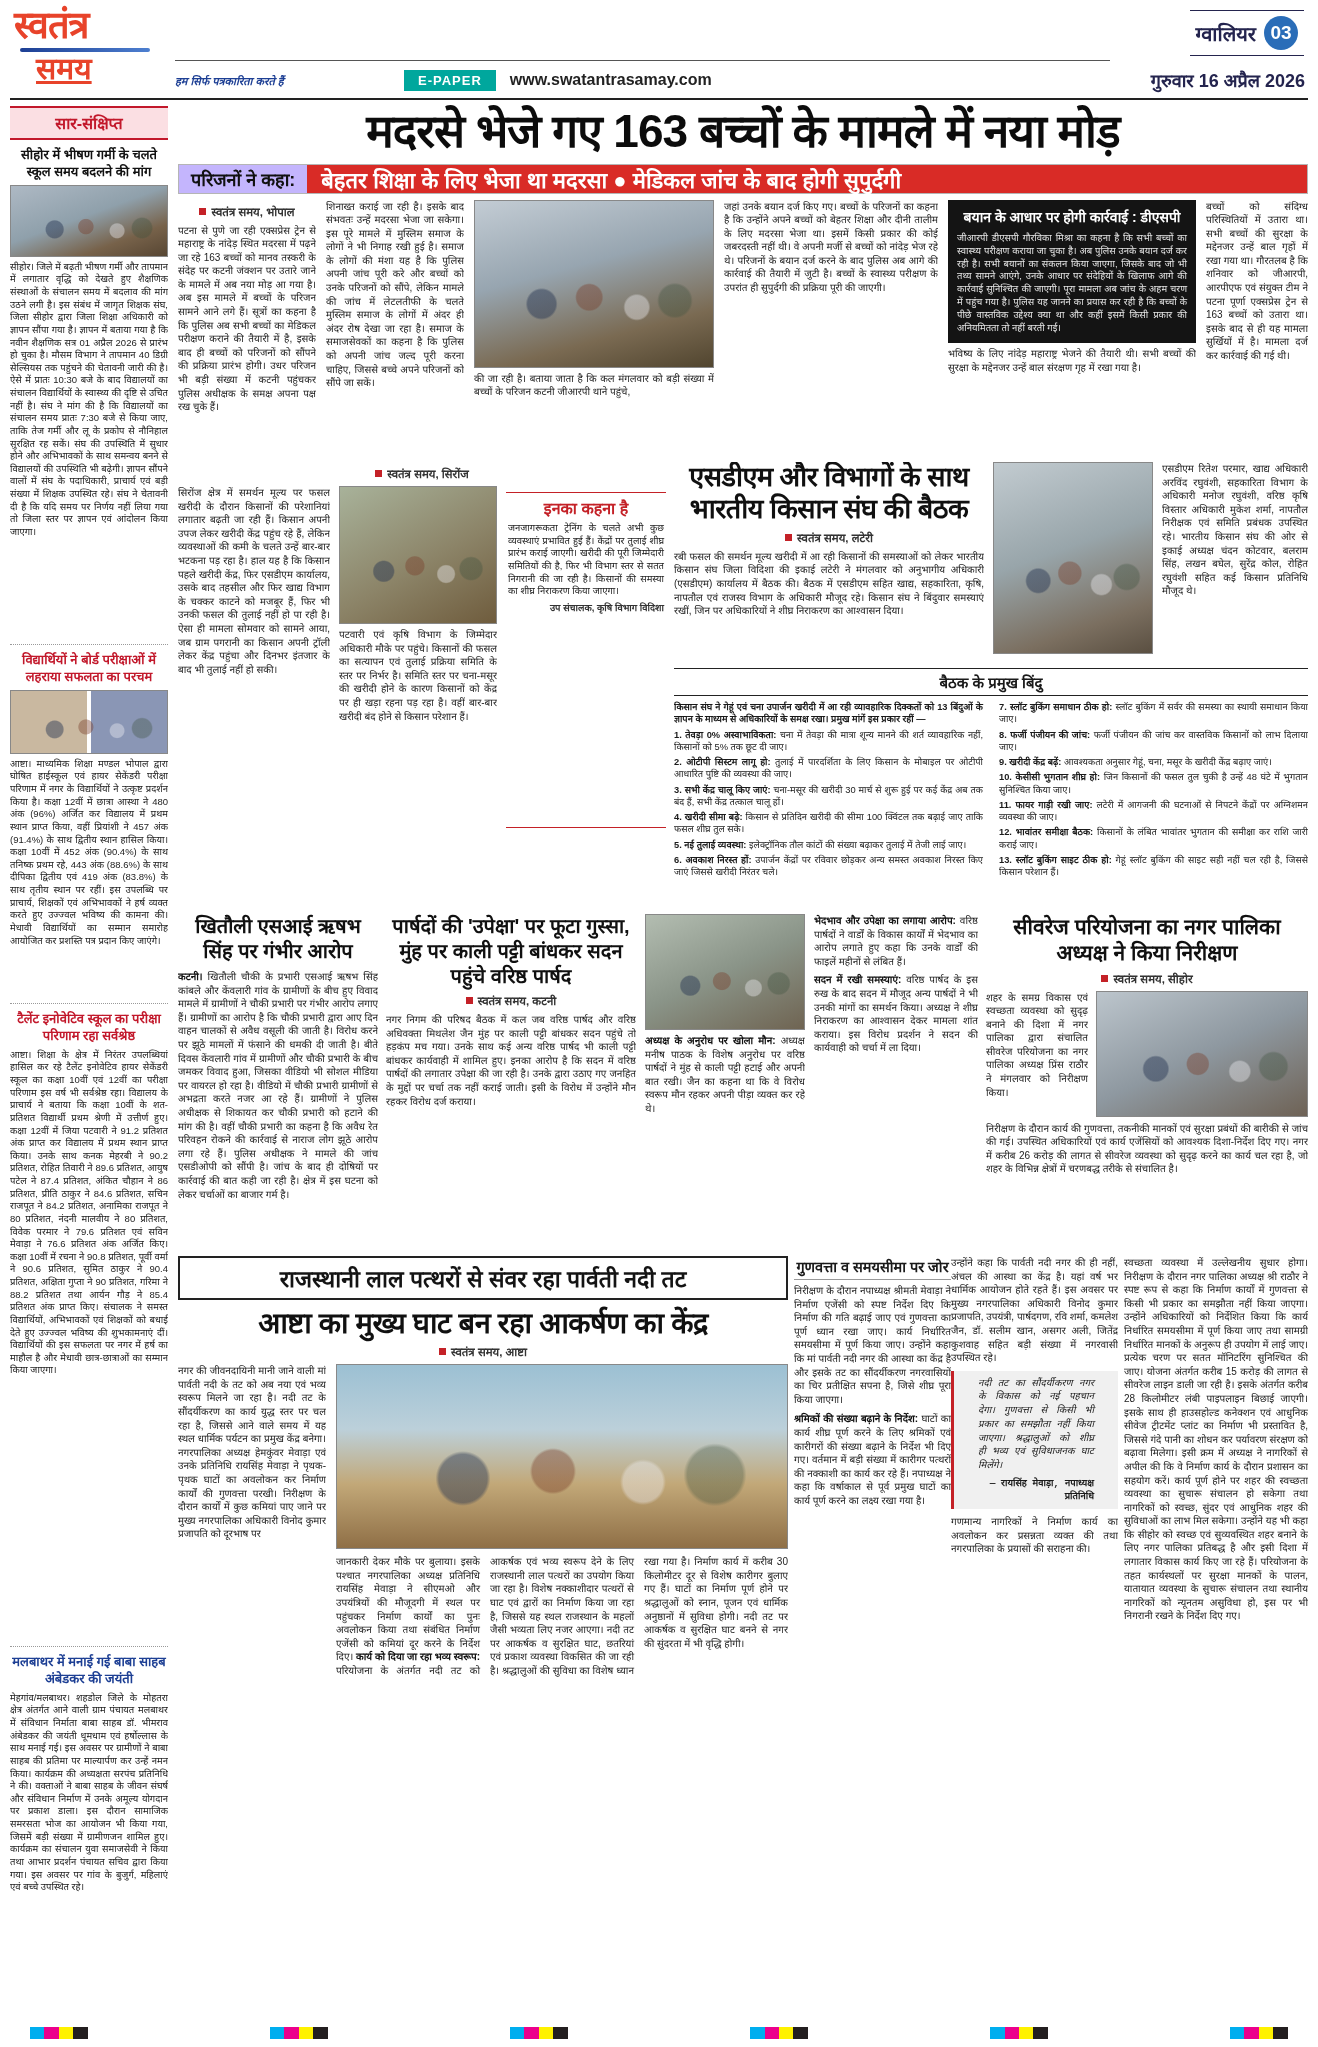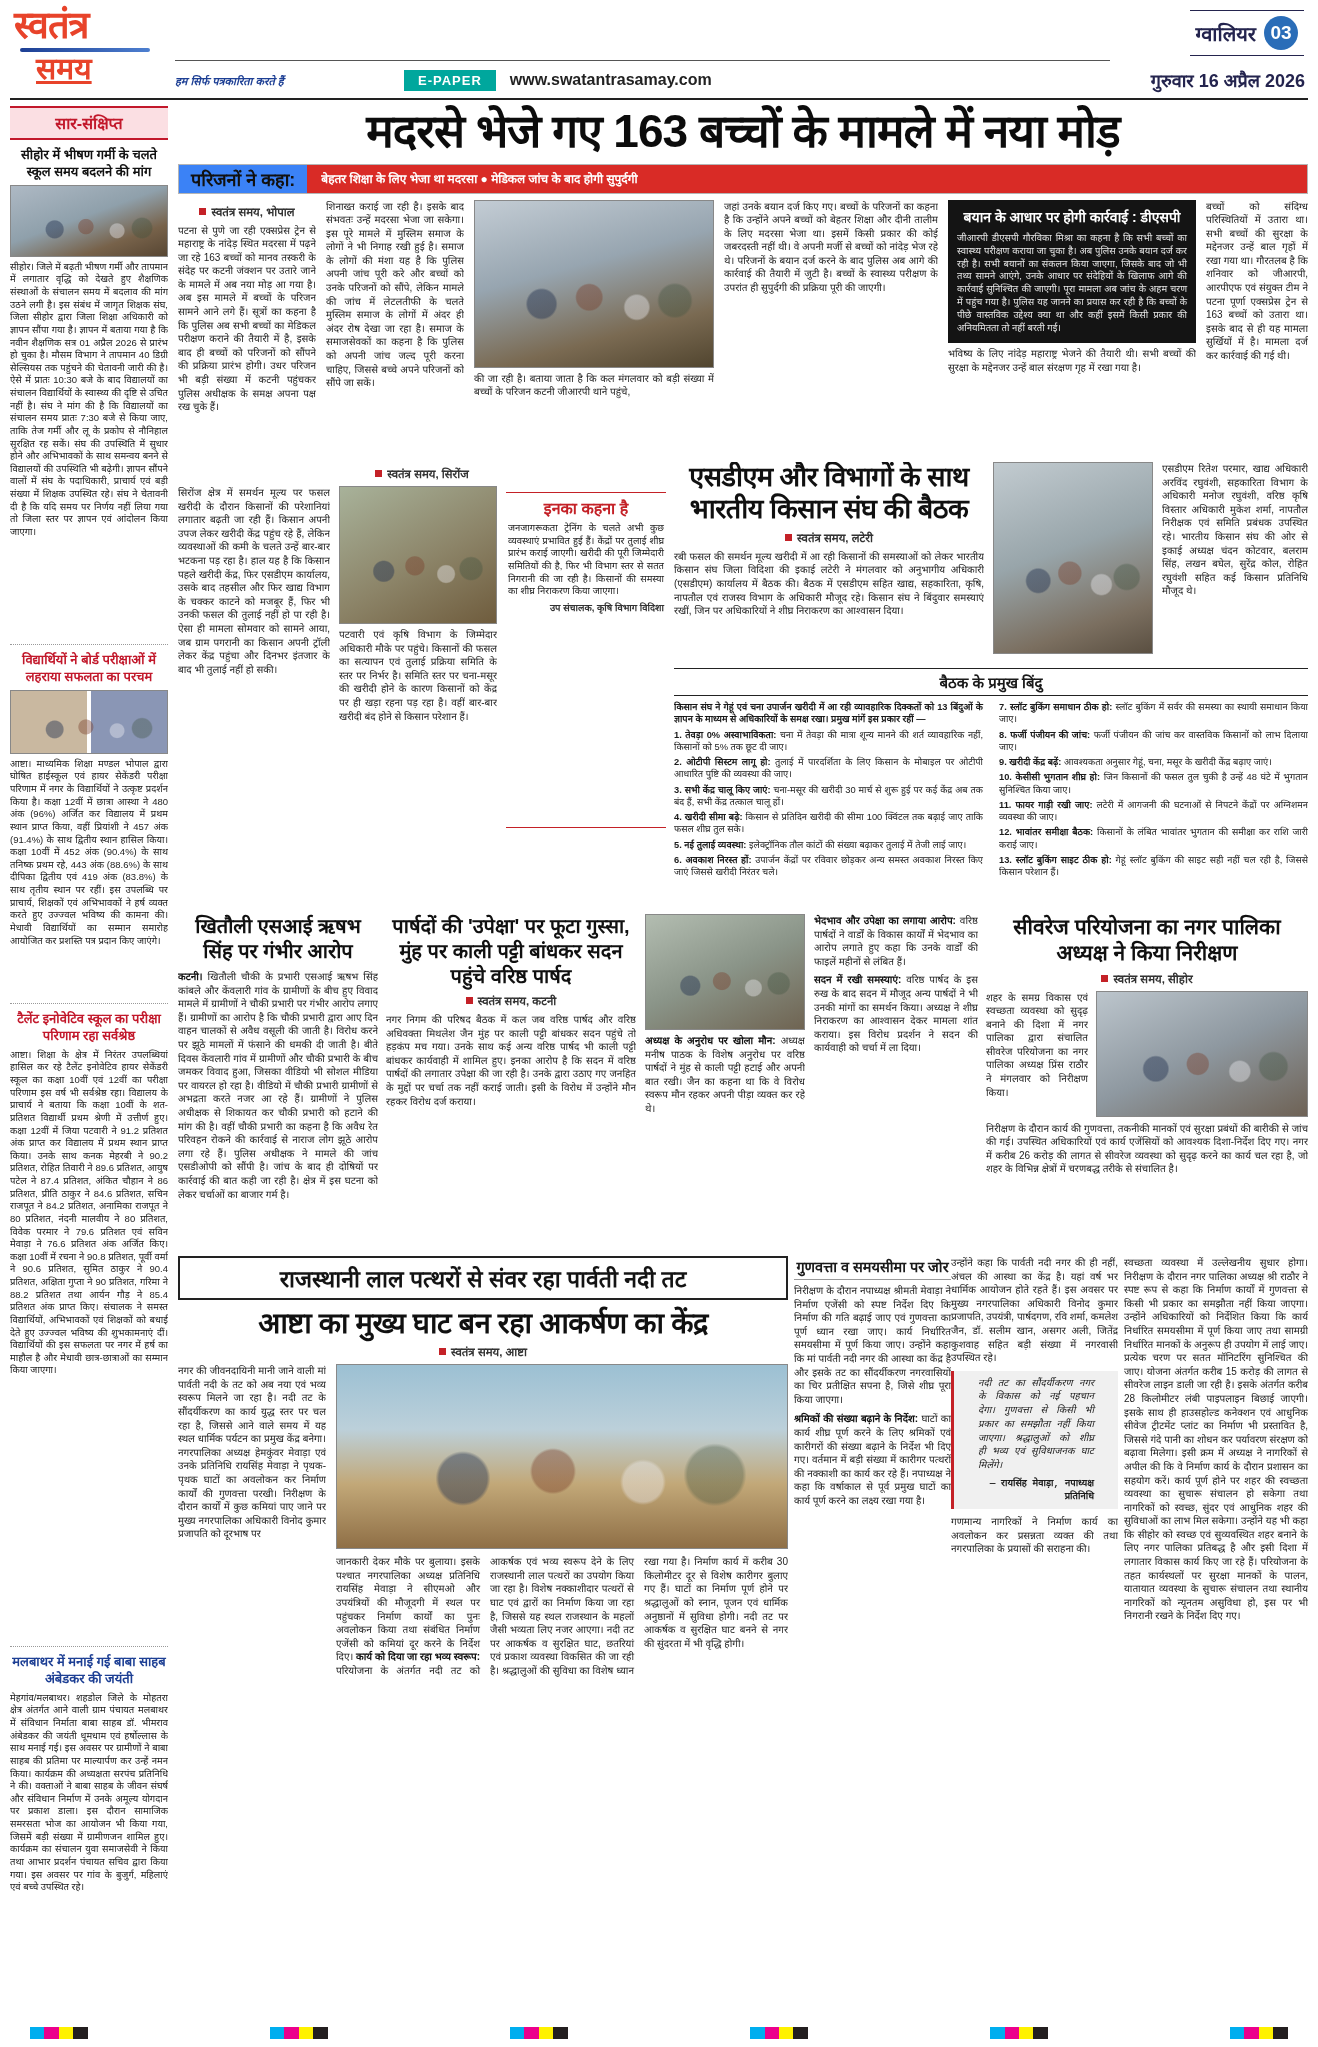--- a/index.html
+++ b/index.html
@@ -36,22 +36,22 @@
   .byline { display:flex; align-items:center; justify-content:center; gap:5px; margin:4px 0 5px; }
   .by-sq { width:7px; height:7px; background:#c42127; flex:none; }
   .by-t { font-size:11.5px; font-weight:800; color:#333; }
   .h-lead { font-size:46px; font-weight:800; line-height:1.12; text-align:center; color:#0c0c0c; letter-spacing:-1px; }
   .h-xl { font-size:30px; font-weight:800; line-height:1.18; text-align:center; color:#101010; letter-spacing:-0.5px; }
   .h-l { font-size:20px; font-weight:800; line-height:1.25; text-align:center; color:#101010; }
   .sub-lead { font-weight:800; color:#111; }
 
   
   .kicker { display:flex; height:30px; border:1px solid #b5b5b5; margin-top:6px; }
-  .kicker-label { background:#3b82f6; color:#111; font-weight:800; font-size:18px; padding:0 12px; display:flex; align-items:center; flex:none; }
-  .kicker-red { flex:1; background:#d92b26; color:#fff; font-weight:800; font-size:12px; display:flex; align-items:center; padding:0 14px; }
+  .kicker-label { background:#c4b5fd; color:#111; font-weight:800; font-size:18px; padding:0 12px; display:flex; align-items:center; flex:none; }
+  .kicker-red { flex:1; background:#d92b26; color:#fff; font-weight:800; font-size:22px; display:flex; align-items:center; padding:0 14px; }
   .blackbox { background:#141414; color:#ededed; padding:8px 9px; }
   .blackbox-title { font-size:14px; font-weight:800; text-align:center; line-height:1.3; margin-bottom:6px; color:#fff; }
   .blackbox .body-text { color:#e4e4e4; font-size:9.5px; }
   .inka { border-top:1.5px solid #c42127; border-bottom:1.5px solid #c42127; padding:4px 2px; margin-top:6px; }
   .inka-head { color:#c42127; font-weight:800; font-size:16px; text-align:center; margin-bottom:3px; }
   .inka-attr { font-size:9.5px; font-weight:800; text-align:right; margin-top:3px; color:#333; }
   .mini-head { font-weight:800; font-size:15px; text-align:center; border-top:1.5px solid #222; border-bottom:1.5px solid #222; padding:3px 0; margin-bottom:5px; }
   .points { columns:2; column-gap:16px; height:198px; overflow:hidden; }
   .point { font-size:9.3px; line-height:1.32; text-align:justify; margin-bottom:3px; break-inside:avoid; }
   .point b { font-weight:800; }

